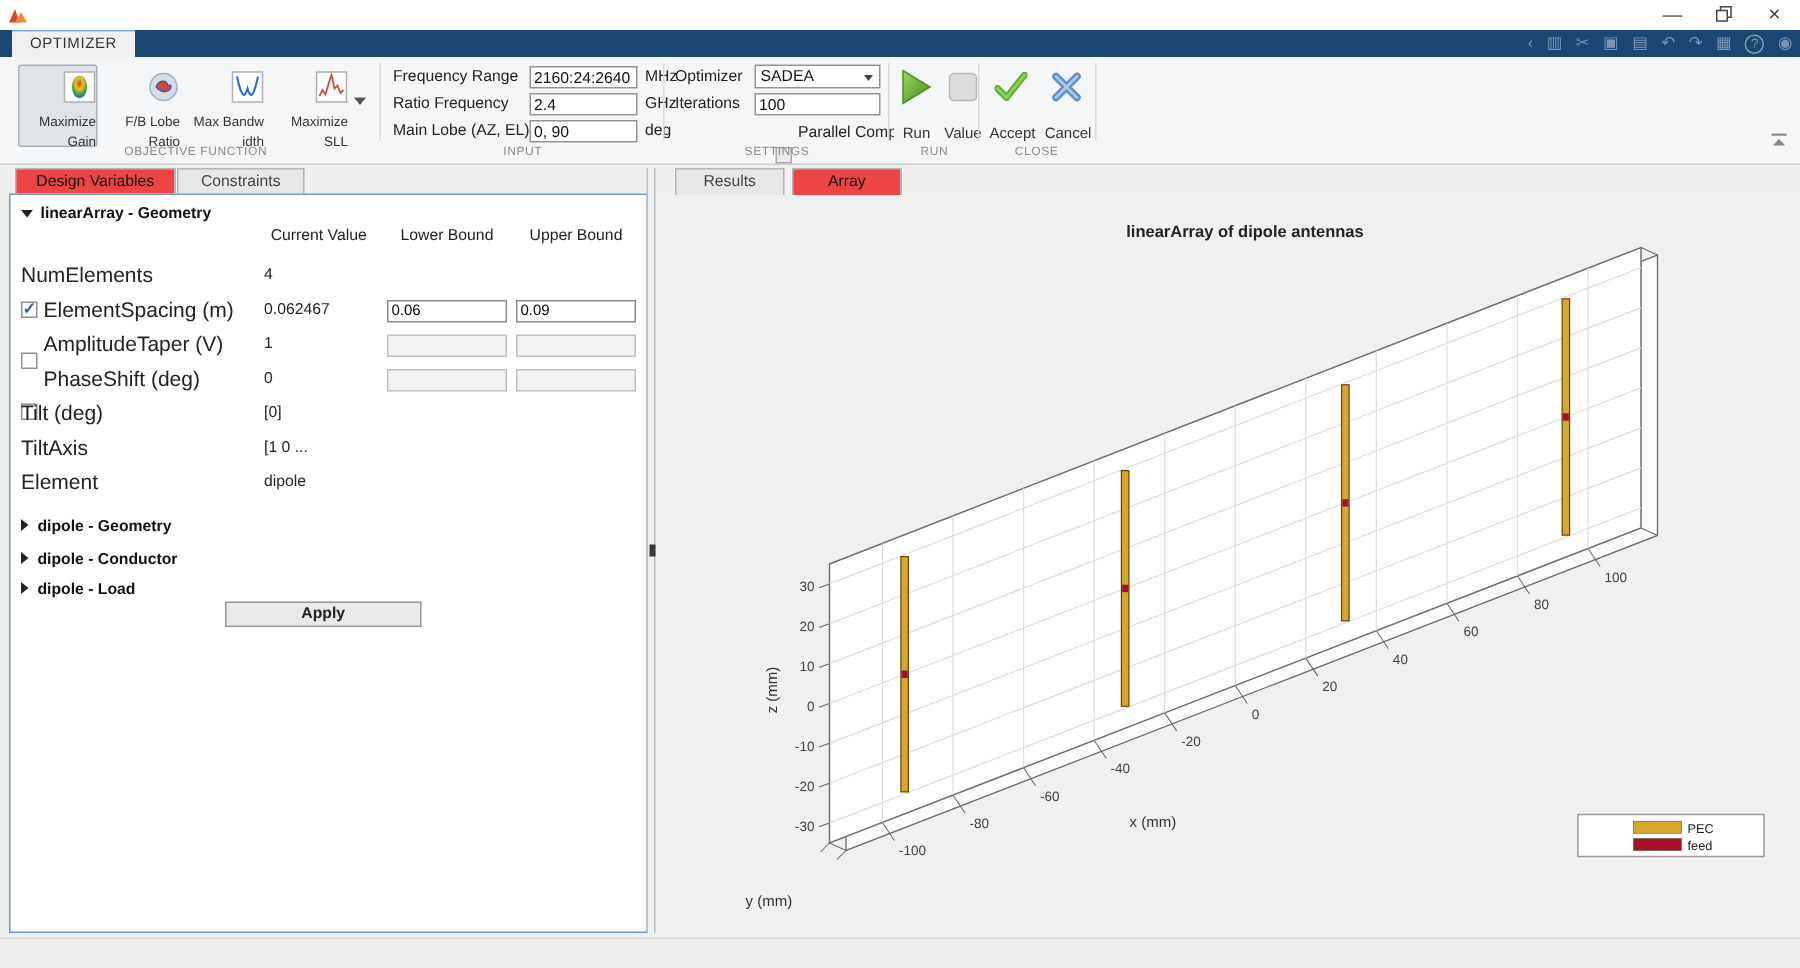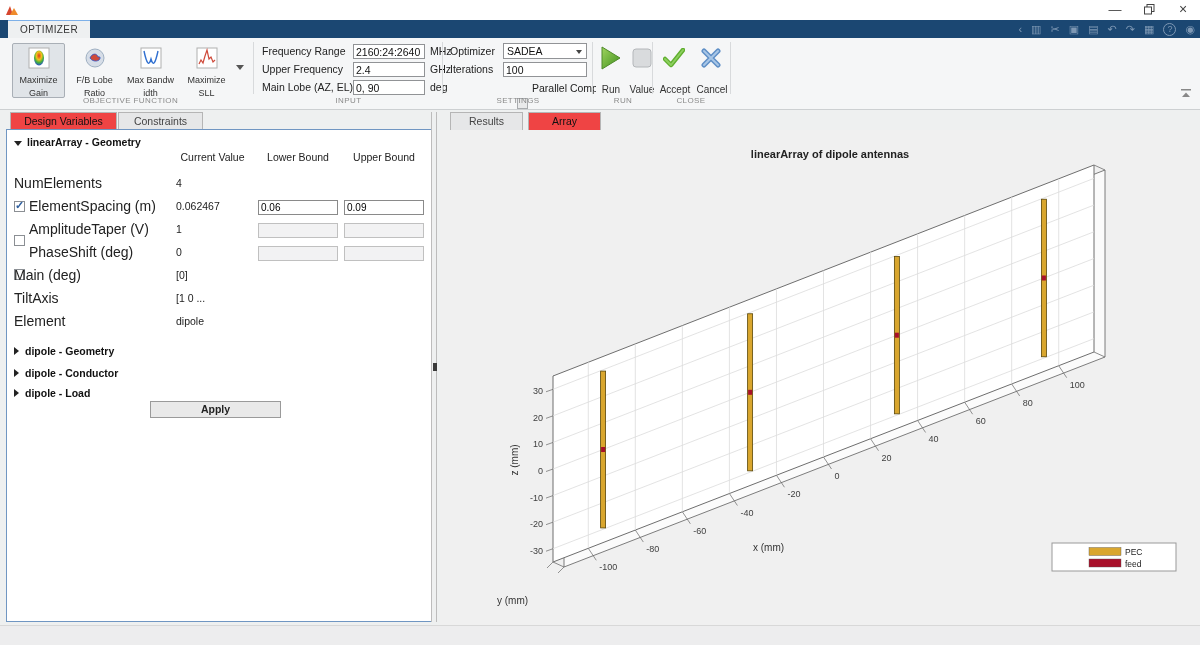--- a/index.html
+++ b/index.html
@@ -12,21 +12,21 @@
   
   #tabstrip { left:0; top:20px; width:1200px; height:18px; background:#1b4772; }
   #tab-optimizer { left:8px; top:0; width:82px; height:18px; background:#eef0f1; border-top:1px solid #7db0e8; color:#333; font-size:10px; text-align:center; line-height:17px; letter-spacing:.4px; }
   #qat { right:5px; top:0; height:18px; line-height:18px; font-size:11px; color:#7e98b4; display:flex; gap:9px; align-items:center; }
   #qat .q { display:inline-block; }
   #qat .help-circle { width:13px; height:13px; border:1px solid #7e98b4; border-radius:50%; font-size:9px; line-height:11px; text-align:center; }
   
   #ribbon { left:0; top:38px; width:1200px; height:72px; background:#f5f6f7; border-bottom:1px solid #cdd0d2; }
   .divider { top:4px; height:52px; width:1px; background:#d8dadc; }
   .seclabel { top:58px; font-size:8px; color:#8a8a8a; text-align:center; letter-spacing:.4px; }
-  .objbtn { top:5px; width:53px; height:55px; text-align:center; border:1px solid transparent; border-radius:2px; }
+  .objbtn { top:5px; width:53px; height:55px; text-align:right; border:1px solid transparent; border-radius:2px; }
   .objbtn.selected { background:#e0e4e8; border-color:#a9afb6; }
   .objbtn .lbl { font-size:9px; color:#333; line-height:10.5px; margin-top:2px; }
   .objbtn svg { margin-top:3px; }
   .flyout-arrow { width:0; height:0; border-left:4px solid transparent; border-right:4px solid transparent; border-top:5px solid #555; }
   .riblabel { font-size:10.5px; color:#222; height:15px; line-height:15px; }
   .ribinput { height:15px; width:72px; border:1px solid #919396; background:#fff; font-size:10.5px; padding:0 2px; font-family:"Liberation Sans",sans-serif; color:#111; }
   .unit { font-size:10.5px; color:#222; height:15px; line-height:15px; }
   .dropdown { width:84px; height:16px; border:1px solid #919396; background:#fff; font-size:10.5px; line-height:14px; padding:0 3px; color:#111; position:relative; }
   .dropdown .dd-arrow { position:absolute; right:4px; top:6px; width:0; height:0; border-left:3.5px solid transparent; border-right:3.5px solid transparent; border-top:4px solid #444; }
   .cb { width:11px; height:11px; border:1px solid #8b8f94; background:#fff; position:relative; }
@@ -129,21 +129,21 @@
     <div class="lbl">Maximize</div>
     <div class="lbl">SLL</div>
   </div>
   <div class="abs flyout-arrow" style="left:236px;top:27px"></div>
   <div class="abs seclabel" style="left:8px;width:245px">OBJECTIVE FUNCTION</div>
   <div class="abs divider" style="left:253px"></div>
 
   <div class="abs riblabel" style="left:262px;top:6px">Frequency Range</div>
   <input class="abs ribinput" style="left: 353px; top: 6px;" value="2160:24:2640">
   <div class="abs unit" style="left:430px;top:6px">MHz</div>
-  <div class="abs riblabel" style="left:262px;top:24px">Upper Frequency</div>
+  <div class="abs riblabel" style="left:262px;top:24px">Ratio Frequency</div>
   <input class="abs ribinput" style="left: 353px; top: 24px;" value="2.4">
   <div class="abs unit" style="left:430px;top:24px">GHz</div>
   <div class="abs riblabel" style="left:262px;top:42px">Main Lobe (AZ, EL)</div>
   <input class="abs ribinput" style="left: 353px; top: 42px;" value="0, 90">
   <div class="abs unit" style="left:430px;top:42px">deg</div>
   <div class="abs seclabel" style="left:255px;width:187px">INPUT</div>
   <div class="abs divider" style="left:442px"></div>
 
   <div class="abs riblabel" style="left:450px;top:6px">Optimizer</div>
   <div class="abs dropdown" style="left:503px;top:5px">
@@ -226,21 +226,21 @@
 <div class="abs curval" style="left:176px;top:222px">1</div>
 <input class="abs boundinput disabled" style="left: 258px; top: 223px;" value="">
 <input class="abs boundinput disabled" style="left: 344px; top: 223px;" value="">
 
 <div class="abs cb" style="left:14px;top:247px"></div>
 <div class="abs rowlbl" style="left:29px;top:245px">PhaseShift (deg)</div>
 <div class="abs curval" style="left:176px;top:245px">0</div>
 <input class="abs boundinput disabled" style="left: 258px; top: 246px;" value="">
 <input class="abs boundinput disabled" style="left: 344px; top: 246px;" value="">
 
-<div class="abs rowlbl" style="left:14px;top:268px">Main (deg)</div>
+<div class="abs rowlbl" style="left:14px;top:268px">Tilt (deg)</div>
 <div class="abs curval" style="left:176px;top:268px">[0]</div>
 <div class="abs rowlbl" style="left:14px;top:291px">TiltAxis</div>
 <div class="abs curval" style="left:176px;top:291px">[1  0 ...</div>
 <div class="abs rowlbl" style="left:14px;top:314px">Element</div>
 <div class="abs curval" style="left:176px;top:314px">dipole</div>
 
 <div class="abs grouphdr" style="left:14px;top:345px"><span class="tri-right"></span><span>dipole - Geometry</span></div>
 <div class="abs grouphdr" style="left:14px;top:367px"><span class="tri-right"></span><span>dipole - Conductor</span></div>
 <div class="abs grouphdr" style="left:14px;top:387px"><span class="tri-right"></span><span>dipole - Load</span></div>
 

